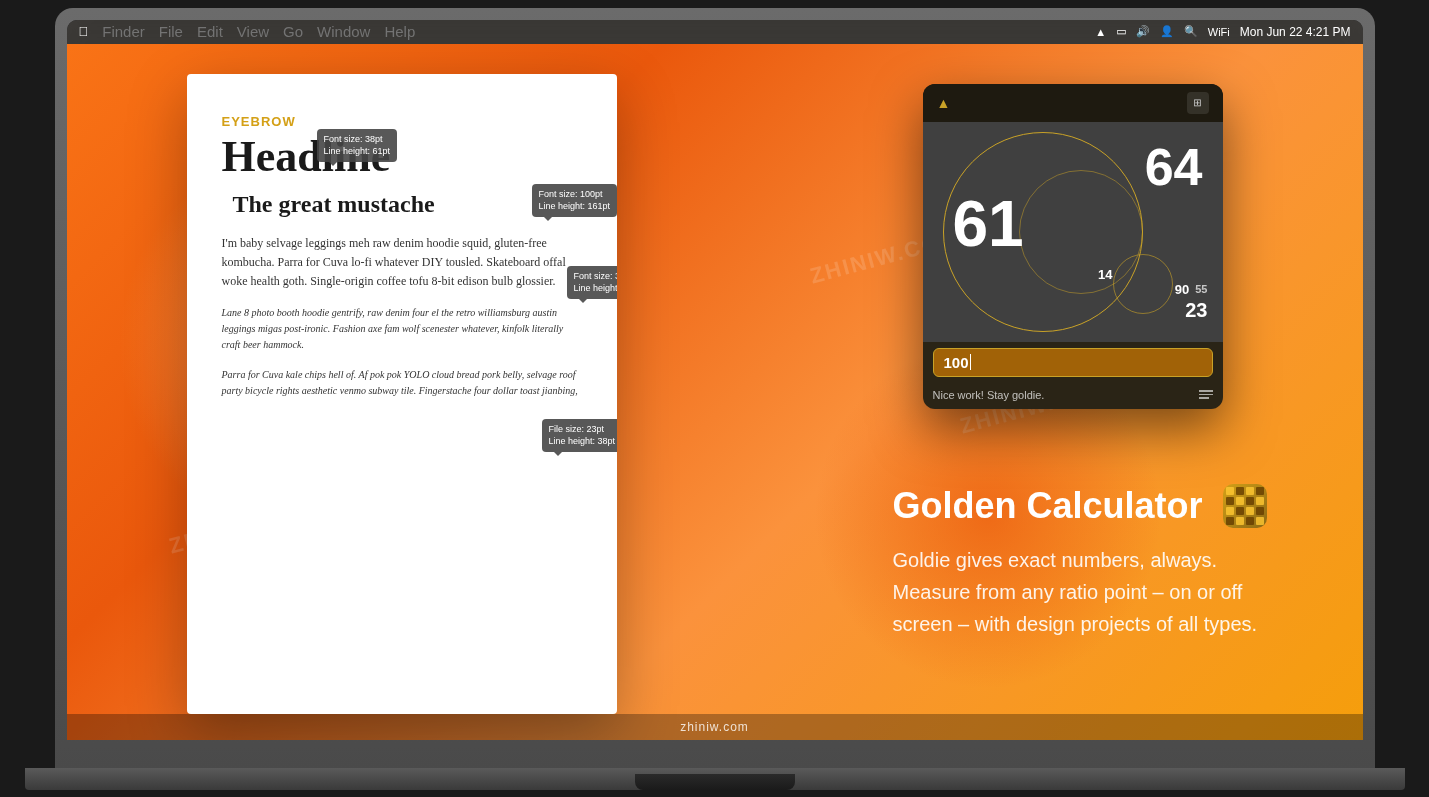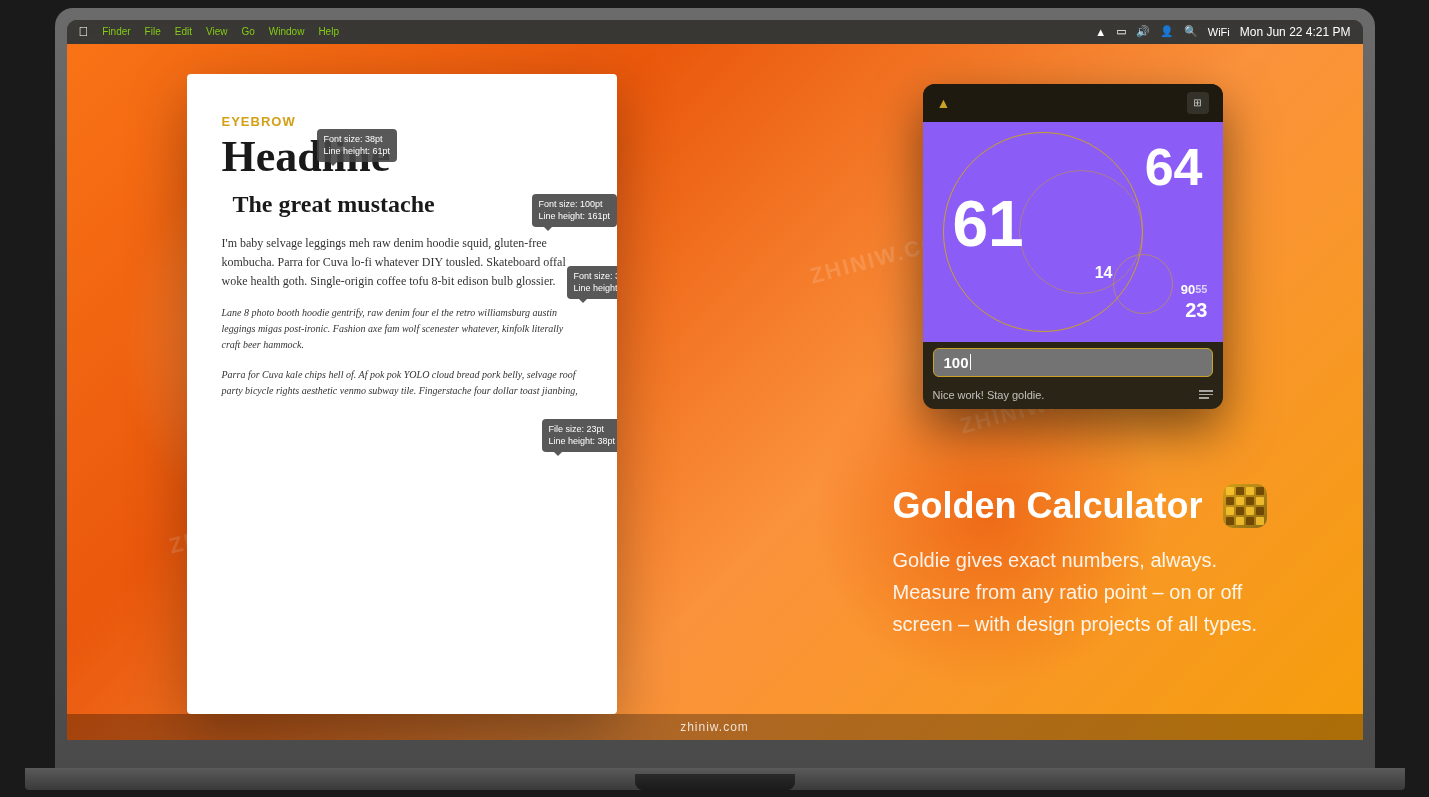--- a/index.html
+++ b/index.html
@@ -53,22 +53,22 @@
       align-items: center;
       gap: 14px;
     }
 
     .apple-logo {
       font-size: 13px;
       color: #fff;
     }
 
     .menu-item {
-      font-size: 10px;
-      color: #84cc16;
+      font-size: 15px;
+      color: #737373;
       font-weight: 500;
       cursor: pointer;
     }
 
     .menubar-right {
       position: absolute;
       right: 12px;
       top: 0;
       height: 100%;
       display: flex;
@@ -216,21 +216,21 @@
       border-right: 4px solid transparent;
       border-top: 4px solid rgba(70,70,70,0.9);
     }
 
     .tooltip-eyebrow {
       top: 55px;
       left: 130px;
     }
 
     .tooltip-headline {
-      top: 120px;
+      top: 110px;
       left: 345px;
     }
 
     .tooltip-subheadline {
       top: 192px;
       left: 380px;
     }
 
     .tooltip-small {
       top: 345px;
@@ -272,21 +272,21 @@
       align-items: center;
       justify-content: center;
       font-size: 10px;
       color: #ccc;
     }
 
     
     .goldie-viz {
       position: relative;
       height: 220px;
-      background: #8b5cf6;
+      background: #404040;
       overflow: hidden;
     }
 
     .golden-circle-outer {
       position: absolute;
       width: 200px;
       height: 200px;
       border: 1.5px solid #c9a227;
       border-radius: 50%;
       top: 10px;
@@ -327,20 +327,21 @@
       right: 15px;
       display: flex;
       flex-direction: column;
       align-items: flex-end;
       gap: 2px;
     }
 
     .small-number-row {
       display: flex;
       align-items: center;
+      gap: 6px;
     }
 
     .small-num {
       font-size: 16px;
       font-weight: 700;
       color: #fff;
     }
 
     .small-circle {
       position: absolute;
@@ -352,21 +353,21 @@
       right: 50px;
     }
 
     
     .goldie-input-area {
       padding: 6px 10px;
       background: #2a2416;
     }
 
     .goldie-input-box {
-      background: #737373;
+      background: #a16207;
       border: 1.5px solid #c9a227;
       border-radius: 6px;
       padding: 5px 10px;
       display: flex;
       align-items: center;
     }
 
     .goldie-input-value {
       font-size: 15px;
       color: #fff;
@@ -499,21 +500,21 @@
       border-radius: 1px;
     }
 
     .app-icon-cell.dark {
       background: rgba(100,60,0,0.8);
     }
 
     
     .num-14 {
       position: absolute;
-      font-size: 16px;
+      font-size: 13px;
       font-weight: 700;
       color: #fff;
       bottom: 60px;
       right: 110px;
     }
   </style>
 </head>
 <body>
 
 <div class="macbook-outer">

